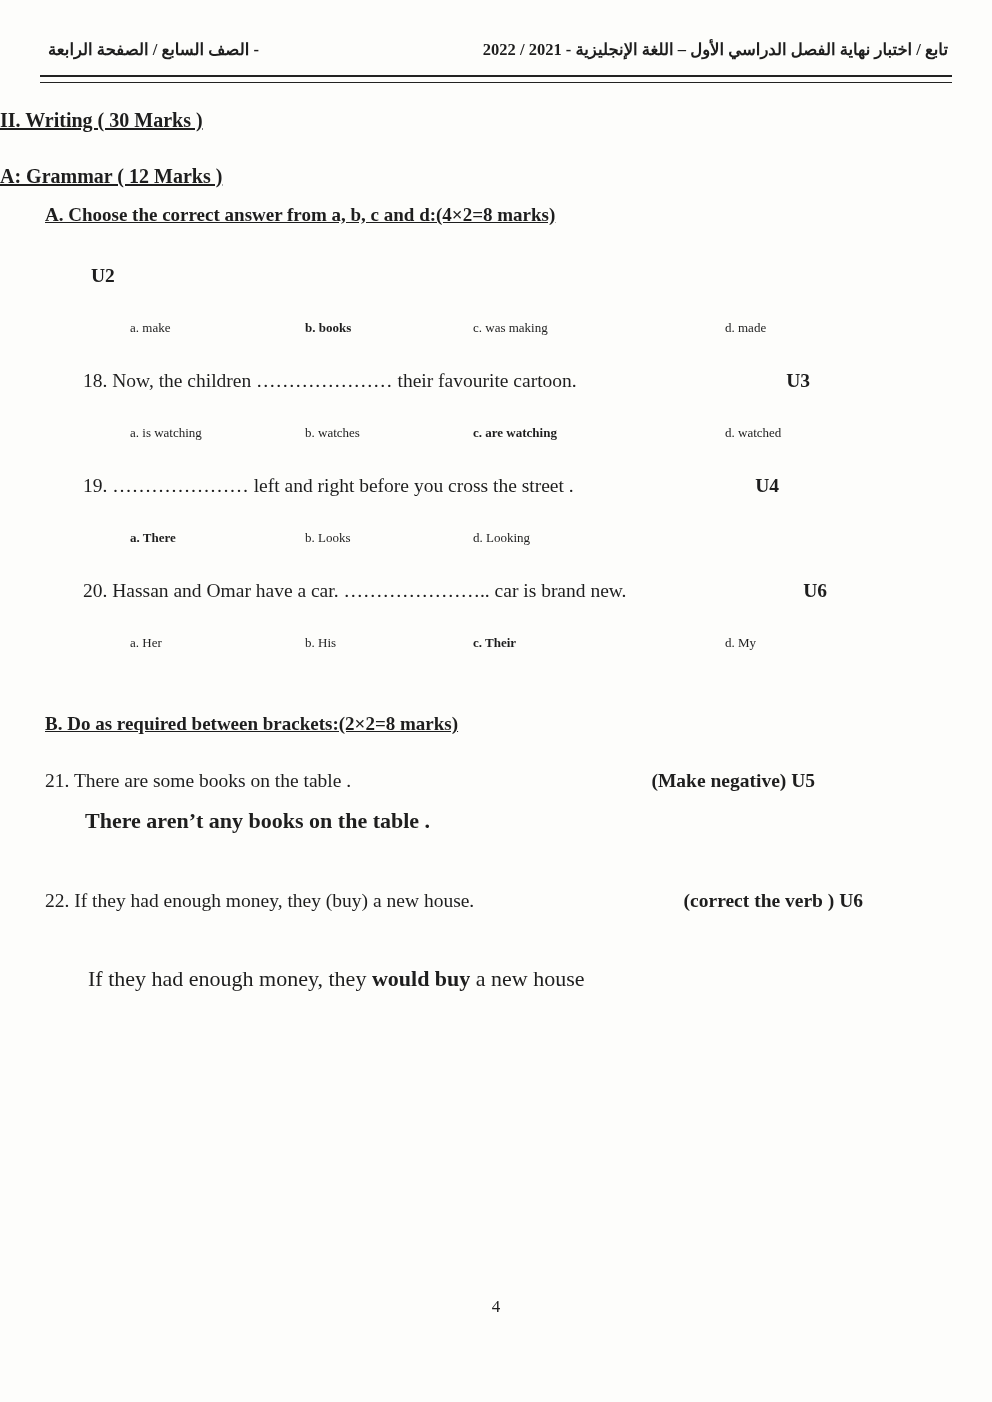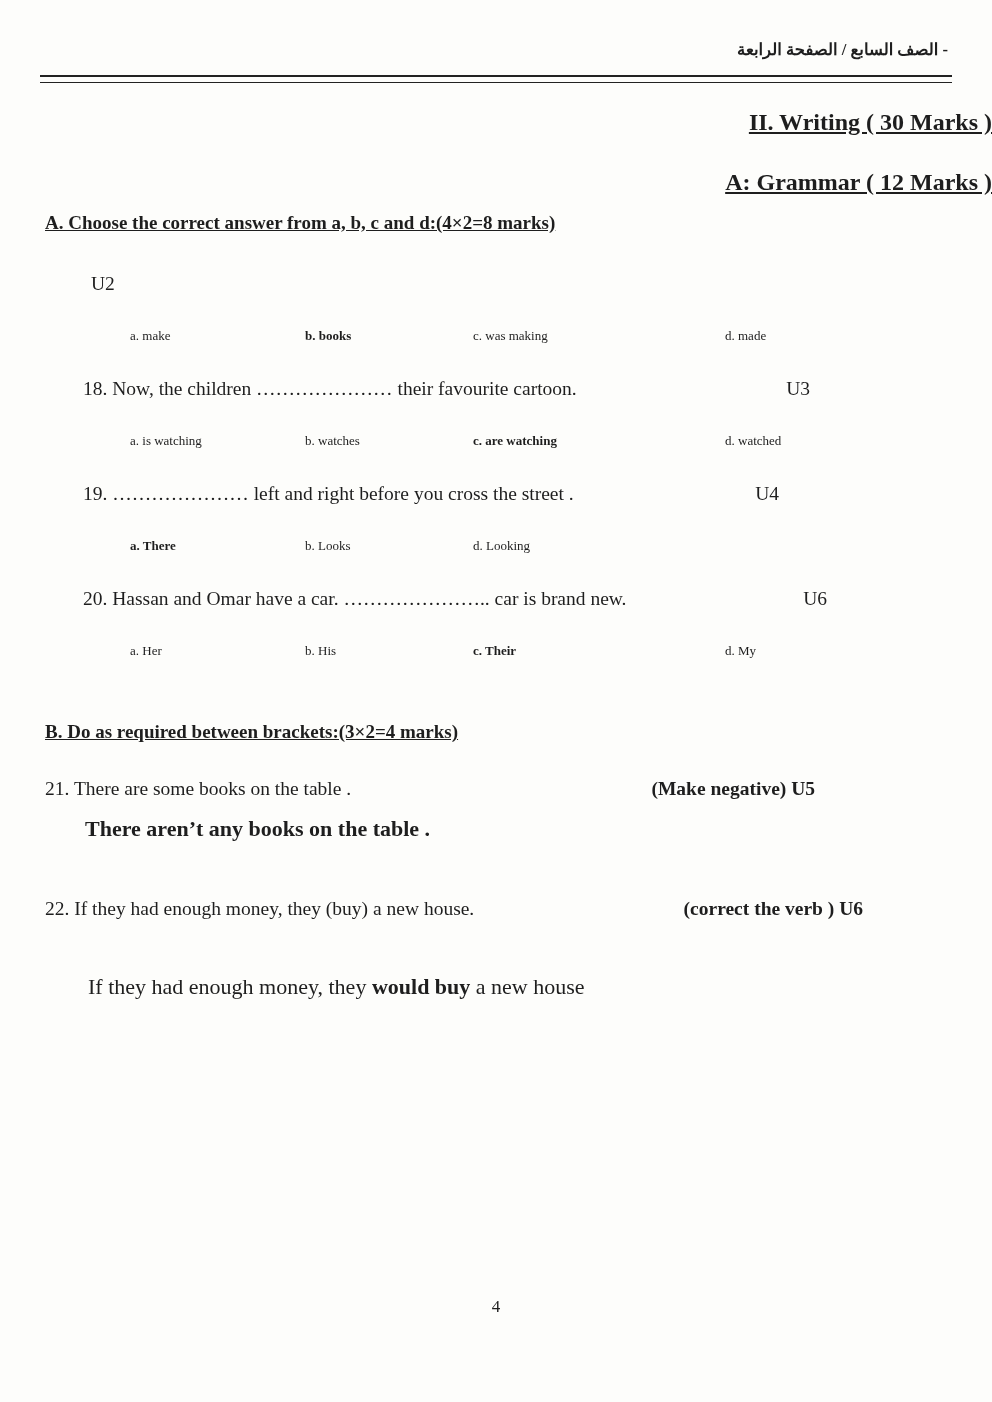--- a/index.html
+++ b/index.html
@@ -25,43 +25,43 @@
     font-size: 16.5px;
     white-space: nowrap;
   }
   .header-rule {
     margin: 15px 40px 0 40px;
     height: 5px;
     border-top: 2.5px solid #222;
     border-bottom: 1.5px solid #222;
   }
   .title-center {
-    text-align: right;
+    text-align: left;
     font-weight: 700;
-    font-size: 24px;
+    font-size: 20px;
   }
   .title-center span { text-decoration: underline; }
   .writing-title { margin-top: 26px; }
   .grammar-title { margin-top: 33px; }
   .section-heading {
     margin: 16px 45px 0 45px;
     font-weight: 700;
     font-size: 19px;
   }
   .section-heading span { text-decoration: underline; }
   .section-b-heading { margin-top: 58px; }
   .qline {
     display: flex;
     margin: 29px 45px 0 45px;
     font-size: 19.5px;
     line-height: 24px;
   }
   .qline.indented { padding-left: 38px; }
   .qline.first { margin-top: 38px; }
-  .unit { font-weight: 400; }
+  .unit { font-weight: 700; }
   .unit.inline { margin-left: 8px; }
   .unit.pushed { margin-left: auto; text-align: right; }
   .opts {
     display: grid;
     grid-template-columns: 175px 168px 252px auto;
     margin: 28px 45px 0 45px;
     padding-left: 85px;
     font-size: 13px;
     line-height: 24px;
   }
@@ -84,20 +84,21 @@
     text-align: center;
     font-size: 17px;
   }
 </style>
 </head>
 <body>
 
 <div class="page">
 
   <div class="exam-header">
+    <span>تابع / اختبار نهاية الفصل الدراسي الأول – اللغة الإنجليزية  -  2021 / 2022</span>
     <span>-  الصف السابع /  الصفحة الرابعة</span>
   </div>
 
   <div class="header-rule"></div>
 
   <div class="title-center writing-title">
     <span>II. Writing ( 30 Marks )</span>
   </div>
 
   <div class="title-center grammar-title">
@@ -144,21 +145,21 @@
     <span class="unit pushed" style="margin-right:120px;">U6</span>
   </div>
   <div class="opts">
     <span>a. Her</span>
     <span>b. His</span>
     <span class="bold">c. Their</span>
     <span>d. My</span>
   </div>
 
   <div class="section-heading section-b-heading">
-    <span>B. Do as required between brackets:(3×2=4 marks)</span>
+    <span>B. Do as required between brackets:(2×2=8 marks)</span>
   </div>
 
   <div class="qline q21">
     <span>21. There are some books on the table .</span>
     <span class="instruction" style="margin-right:132px;">(Make negative) U5</span>
   </div>
   <div class="answer-line bold">There aren’t any books on the table .</div>
 
   <div class="qline q22">
     <span>22. If they had enough money, they (buy) a new house.</span>

